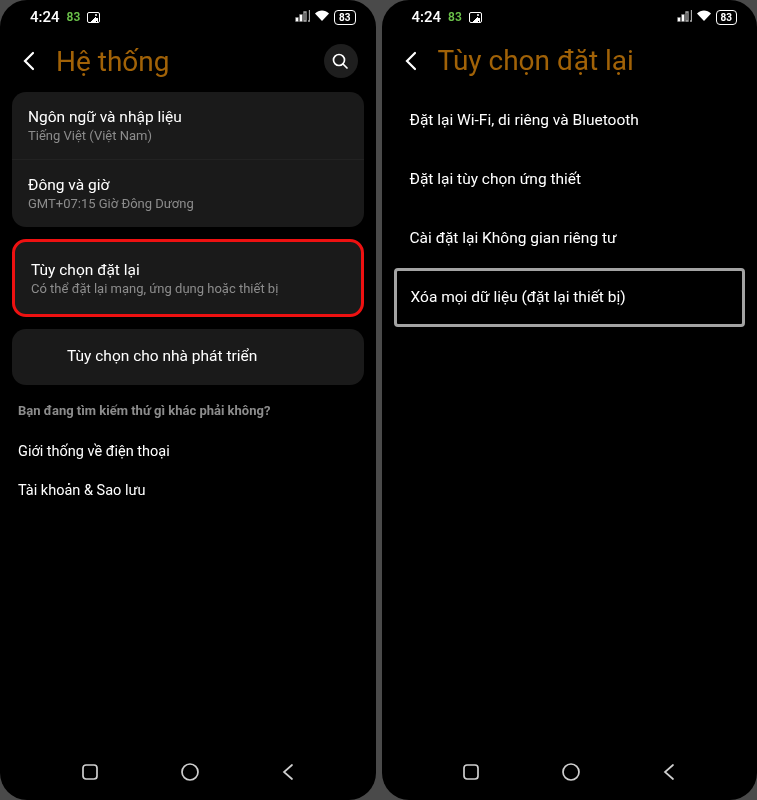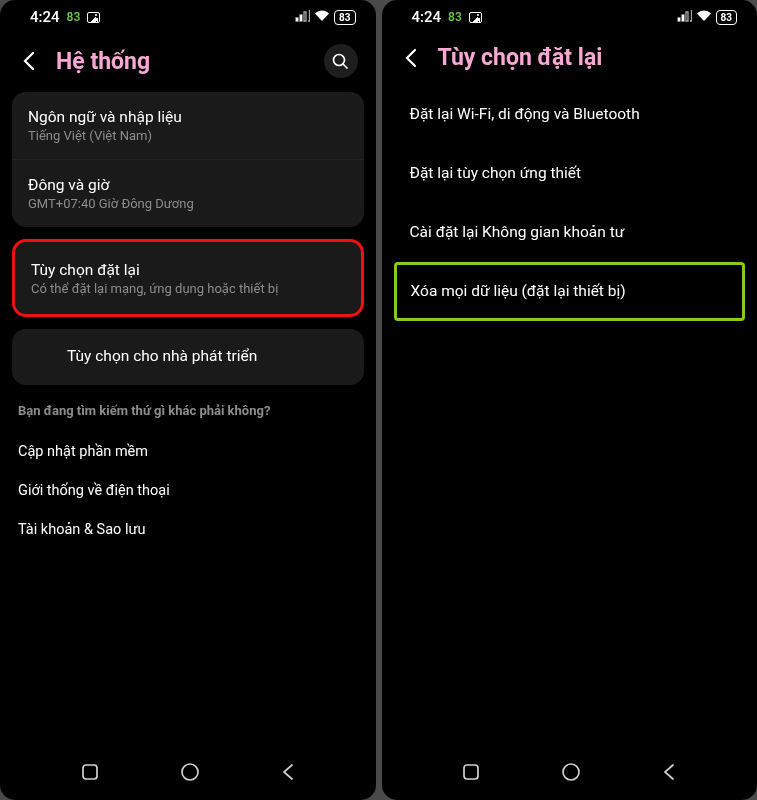--- a/index.html
+++ b/index.html
@@ -9,21 +9,21 @@
     width: 757px;
     height: 800px;
     display: flex;
     gap: 6px;
     padding: 0;
   }
   .phone {
     width: 376px;
     height: 800px;
     background: #000;
-    border-radius: 15px;
+    border-radius: 27px;
     overflow: hidden;
     position: relative;
     display: flex;
     flex-direction: column;
   }
   .status-bar {
     height: 34px;
     display: flex;
     align-items: center;
     justify-content: space-between;
@@ -41,21 +41,21 @@
     padding: 1px 4px; font-size: 10px; font-weight: 700;
     display:flex; align-items:center; gap:1px;
   }
   .header {
     display: flex;
     align-items: center;
     padding: 10px 18px 14px 18px;
     gap: 16px;
   }
   .back-btn { color:#fff; width:22px; display:flex; align-items:center; justify-content:center; }
-  .header-title { color:#f9a8d4; font-size: 23px; font-weight: 700; flex:1; }
+  .header-title { color:#a16207; font-size: 28px; font-weight: 400; flex:1; }
   .search-btn {
     width: 34px; height: 34px; border-radius: 50%;
     background: #1e1e1e; display:flex; align-items:center; justify-content:center;
   }
   .content { padding: 0 12px; flex:1; }
   .card {
     background: #1a1a1a;
     border-radius: 14px;
     margin-bottom: 12px;
     overflow: hidden;
@@ -72,21 +72,21 @@
   .footer-hint { color:#8c8c8c; font-size: 13px; padding: 6px 6px 14px 6px; font-weight: bold; }
   .footer-links .link {
     color:#fff; font-size: 14.5px;
     padding: 11px 6px;
   }
   .list-plain .row {
     padding: 19px 16px;
     border: none;
   }
   .list-plain .highlight-row {
-    border: 3px solid #84cc16;
+    border: 3px solid #a3a3a3;
     border-radius: 4px;
     padding: 16px 14px;
     margin: 0 0px;
   }
   .nav-bar {
     height: 46px;
     display:flex; align-items:center; justify-content:space-evenly;
     padding-bottom: 6px;
   }
   .nav-icon { color:#bdbdbd; }
@@ -148,40 +148,39 @@
   </div>
 
   <div class="content">
     <div class="card">
       <div class="row">
         <div class="row-title">Ngôn ngữ và nhập liệu</div>
         <div class="row-sub">Tiếng Việt (Việt Nam)</div>
       </div>
       <div class="row">
         <div class="row-title">Đông và giờ</div>
-        <div class="row-sub">GMT+07:40 Giờ Đông Dương</div>
+        <div class="row-sub">GMT+07:15 Giờ Đông Dương</div>
       </div>
     </div>
 
     <div class="card highlight">
       <div class="row">
         <div class="row-title">Tùy chọn đặt lại</div>
         <div class="row-sub">Có thể đặt lại mạng, ứng dụng hoặc thiết bị</div>
       </div>
     </div>
 
     <div class="card">
       <div class="row single">
         <div class="row-title">Tùy chọn cho nhà phát triển</div>
       </div>
     </div>
 
     <div class="footer-hint">Bạn đang tìm kiếm thứ gì khác phải không?</div>
     <div class="footer-links">
-      <div class="link">Cập nhật phần mềm</div>
       <div class="link">Giới thống về điện thoại</div>
       <div class="link">Tài khoản &amp; Sao lưu</div>
     </div>
   </div>
 
   <div class="nav-bar">
     <span class="nav-icon">
       <svg width="18" height="18" viewBox="0 0 18 18">
           <rect x="2" y="2" width="14" height="14" rx="3" stroke="#cfcfcf" stroke-width="1.7" fill="none"></rect>
         </svg>
@@ -228,27 +227,27 @@
     <div class="back-btn">
       <svg width="12" height="20" viewBox="0 0 12 20">
           <path d="M10 2L2 10l8 8" stroke="#fff" stroke-width="2.2" fill="none" stroke-linecap="round"></path>
         </svg>
     </div>
     <div class="header-title">Tùy chọn đặt lại</div>
   </div>
 
   <div class="content list-plain">
     <div class="row">
-      <div class="row-title">Đặt lại Wi-Fi, di động và Bluetooth</div>
+      <div class="row-title">Đặt lại Wi-Fi, di riêng và Bluetooth</div>
     </div>
     <div class="row">
       <div class="row-title">Đặt lại tùy chọn ứng thiết</div>
     </div>
     <div class="row">
-      <div class="row-title">Cài đặt lại Không gian khoản tư</div>
+      <div class="row-title">Cài đặt lại Không gian riêng tư</div>
     </div>
     <div class="row highlight-row">
       <div class="row-title">Xóa mọi dữ liệu (đặt lại thiết bị)</div>
     </div>
   </div>
 
   <div class="nav-bar">
     <span class="nav-icon">
       <svg width="18" height="18" viewBox="0 0 18 18">
           <rect x="2" y="2" width="14" height="14" rx="3" stroke="#cfcfcf" stroke-width="1.7" fill="none"></rect>

